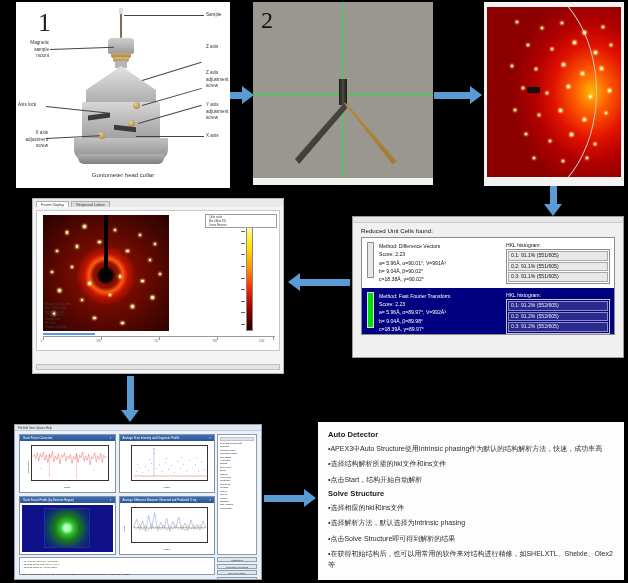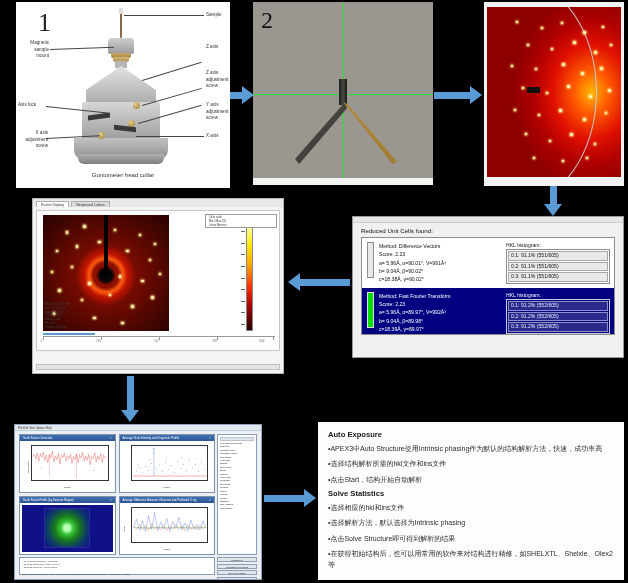--- a/index.html
+++ b/index.html
@@ -591,22 +591,22 @@
     <div class="sad-btn">Close</div>
   </div>
 </div>
 
 <div class="arrow right" style="left:264px; top:488px; width:52px; height:20px;">
   <div class="shaft"></div>
     <div class="head"></div>
 </div>
 
 <div class="panel" id="p7">
-  <h3>Auto Exposure</h3>
+  <h3>Auto Detector</h3>
   <p>•APEX3中Auto Structure使用Intrinsic phasing作为默认的结构解析方法，快速，成功率高</p>
   <p>•选择结构解析所需的hkl文件和ins文件</p>
   <p>•点击Start，结构开始自动解析</p>
-  <h3 class="second">Solve Statistics</h3>
+  <h3 class="second">Solve Structure</h3>
   <p>•选择相应的hkl和ins文件</p>
   <p>•选择解析方法，默认选择为Intrinsic phasing</p>
   <p>•点击Solve Structure即可得到解析的结果</p>
   <p>•在获得初始结构后，也可以用常用的软件来对结构进行精修，如SHELXTL、Shelxle、Olex2等</p>
 </div>
 
 </body></html>

